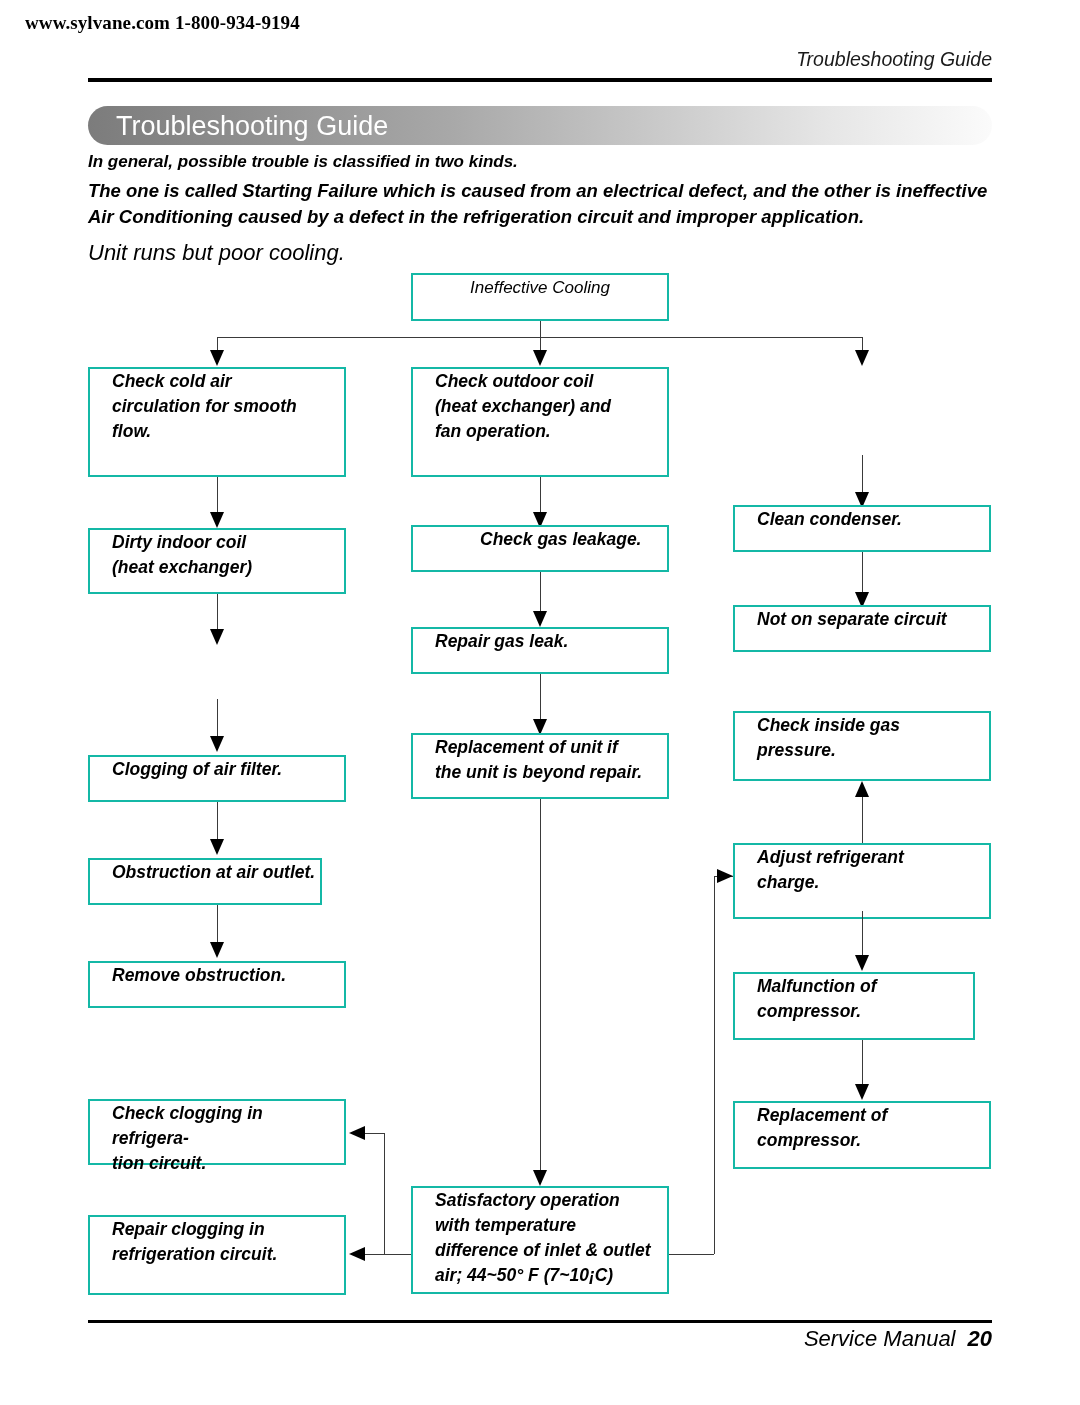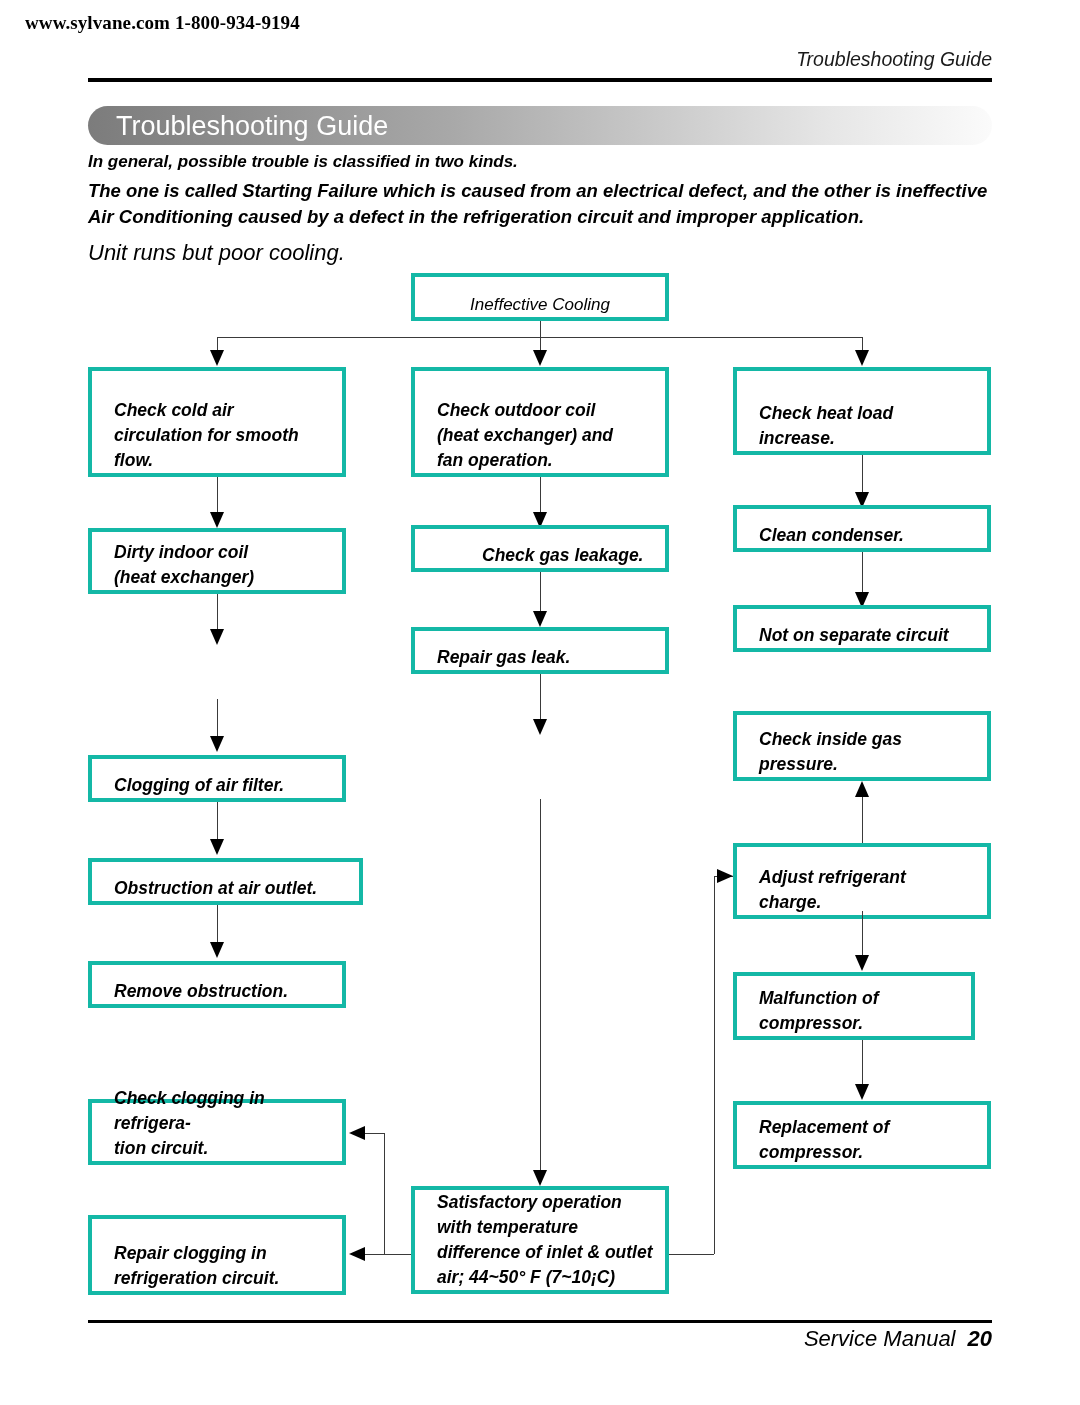--- a/index.html
+++ b/index.html
@@ -51,24 +51,24 @@
 
   
   .section-head{
     position:absolute;left:88px;top:240px;
     font-style:italic;font-size:22px;color:#000;white-space:nowrap;
   }
 
   
   .box{
     position:absolute;
-    border:4px solid #14b8a6;
+    border:2px solid #14b8a6;
     background:#fff;
     box-sizing:border-box;
-    display:flex;align-items:flex-end;
+    display:flex;align-items:flex-start;
   }
   .box .txt{
     padding:0 0 0 22px;
     font-style:italic;font-weight:bold;font-size:17.5px;line-height:25px;
     color:#000;
   }
   .box.plain .txt{font-weight:normal;font-size:17px;}
   .box.centered{justify-content:center;}
   .box.centered .txt{padding:0;}
 
@@ -160,21 +160,21 @@
 
   <div class="vline" style="left:217px;top:699px;height:40px;"></div>
   <div class="arrow-d" style="left:210px;top:736px;"></div>
 
   <div class="box" style="left:88px;top:755px;width:258px;height:47px;">
     <div class="txt">Clogging of air filter.</div>
   </div>
   <div class="vline" style="left:217px;top:802px;height:40px;"></div>
   <div class="arrow-d" style="left:210px;top:839px;"></div>
 
-  <div class="box" style="left:88px;top:858px;width:275px;height:47px;">
+  <div class="box" style="left:88px;top:858px;width:234px;height:47px;">
     <div class="txt">Obstruction at air outlet.</div>
   </div>
   <div class="vline" style="left:217px;top:905px;height:40px;"></div>
   <div class="arrow-d" style="left:210px;top:942px;"></div>
 
   <div class="box" style="left:88px;top:961px;width:258px;height:47px;">
     <div class="txt">Remove obstruction.</div>
   </div>
 
   <div class="box" style="left:88px;top:1099px;width:258px;height:66px;">
@@ -206,20 +206,26 @@
   </div>
   <div class="vline" style="left:540px;top:572px;height:42px;"></div>
   <div class="arrow-d" style="left:533px;top:611px;"></div>
 
   <div class="box" style="left:411px;top:627px;width:258px;height:47px;">
     <div class="txt">Repair gas leak.</div>
   </div>
   <div class="vline" style="left:540px;top:674px;height:50px;"></div>
   <div class="arrow-d" style="left:533px;top:719px;"></div>
 
+  <div class="box" style="left:411px;top:733px;width:258px;height:66px;">
+    <div class="txt">
+      <div>Replacement of unit if</div>
+      <div>the unit is beyond repair.</div>
+    </div>
+  </div>
   <div class="vline" style="left:540px;top:799px;height:375px;"></div>
   <div class="arrow-d" style="left:533px;top:1170px;"></div>
 
   <div class="box" style="left:411px;top:1186px;width:258px;height:108px;">
     <div class="txt">
       <div>Satisfactory operation</div>
       <div>with temperature</div>
       <div>difference of inlet &amp; outlet</div>
       <div>air; 44~50° F (7~10¡C)</div>
     </div>
@@ -229,26 +235,20 @@
   <div class="arrow-l" style="left:349px;top:1247px;"></div>
   <div class="vline" style="left:384px;top:1133px;height:121px;"></div>
   <div class="hline" style="left:365px;top:1133px;width:20px;"></div>
   <div class="arrow-l" style="left:349px;top:1126px;"></div>
 
   <div class="hline" style="left:669px;top:1254px;width:45px;"></div>
   <div class="vline" style="left:714px;top:876px;height:378px;"></div>
   <div class="hline" style="left:714px;top:876px;width:19px;"></div>
   <div class="arrow-r" style="left:717px;top:869px;"></div>
 
-  <div class="box" style="left:733px;top:367px;width:258px;height:88px;">
-    <div class="txt">
-      <div>Check heat load</div>
-      <div>increase.</div>
-    </div>
-  </div>
   <div class="vline" style="left:862px;top:455px;height:40px;"></div>
   <div class="arrow-d" style="left:855px;top:492px;"></div>
 
   <div class="box" style="left:733px;top:505px;width:258px;height:47px;">
     <div class="txt">Clean condenser.</div>
   </div>
   <div class="vline" style="left:862px;top:552px;height:43px;"></div>
   <div class="arrow-d" style="left:855px;top:592px;"></div>
 
   <div class="box" style="left:733px;top:605px;width:258px;height:47px;">

